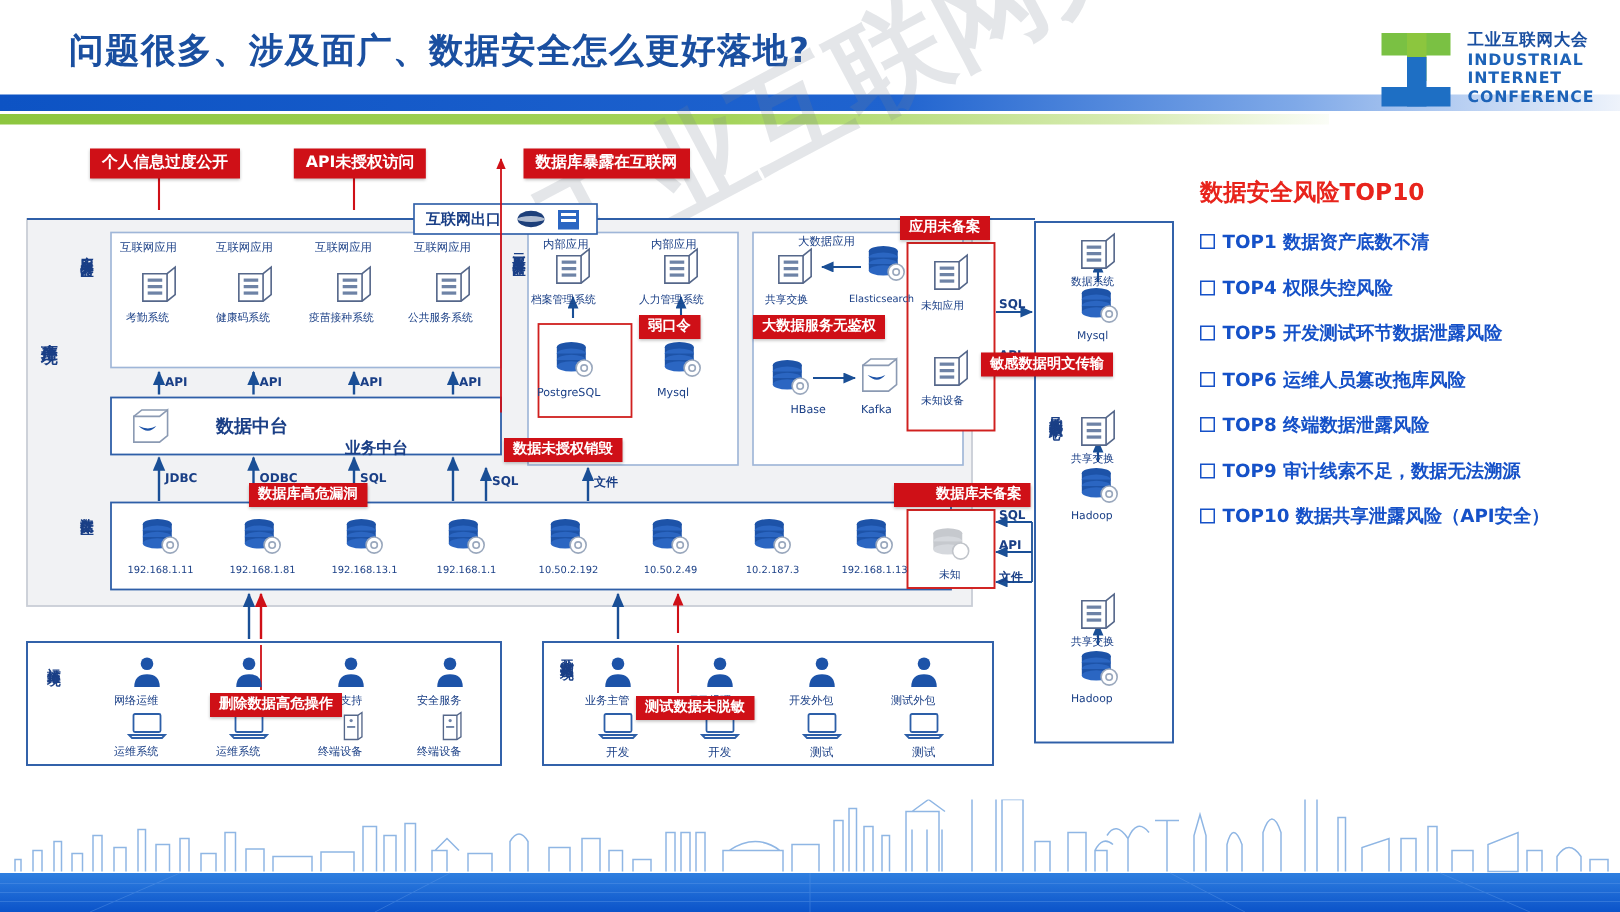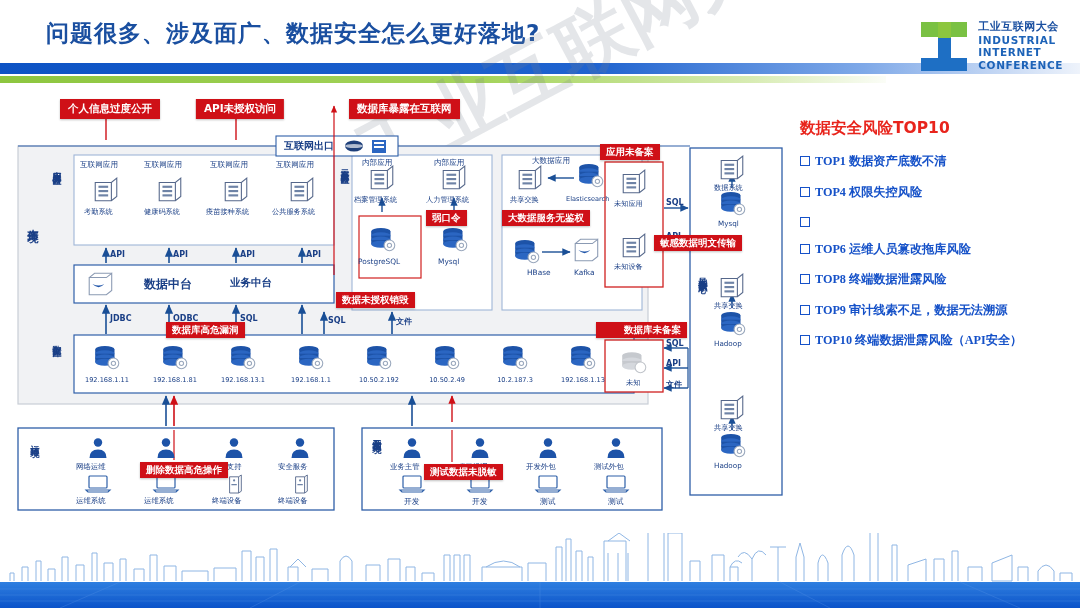--- a/index.html
+++ b/index.html
@@ -40,21 +40,21 @@
     transform:rotate(-28deg);transform-origin:left top;white-space:nowrap;
     pointer-events:none;user-select:none;
   }
   
   .skyline{position:absolute;left:0;bottom:0;width:1080px;height:75px;}
   
   .risk-panel{position:absolute;left:800px;top:118px;width:270px;}
   .risk-title{font-size:15.5px;font-weight:bold;color:#e8241c;margin-bottom:14px;}
   .risk-item{
     font-size:12.2px;font-weight:bold;color:#1551c8;
-    margin-bottom:13.5px;white-space:nowrap;display:flex;gap:5px;align-items:flex-start;font-family:Liberation Serif, serif;
+    margin-bottom:13.5px;white-space:nowrap;display:flex;gap:5px;align-items:flex-start;
   }
   .risk-box{
     display:inline-block;width:8px;height:8px;border:1.6px solid #1551c8;
     margin-top:3px;flex:0 0 auto;
   }
   
   .diagram{position:absolute;left:14px;top:100px;width:780px;height:425px;}
   .diagram svg{position:absolute;left:0;top:0;}
   .dg-lbl{position:absolute;color:#1a3f86;white-space:nowrap;}
   
@@ -105,36 +105,37 @@
   <div class="risk-item">
     <span class="risk-box"></span>
     <span>TOP1 数据资产底数不清</span>
   </div>
   <div class="risk-item">
     <span class="risk-box"></span>
     <span>TOP4 权限失控风险</span>
   </div>
   <div class="risk-item">
     <span class="risk-box"></span>
+    <span>TOP5 开发测试环节数据泄露风险</span>
   </div>
   <div class="risk-item">
     <span class="risk-box"></span>
     <span>TOP6 运维人员篡改拖库风险</span>
   </div>
   <div class="risk-item">
     <span class="risk-box"></span>
     <span>TOP8 终端数据泄露风险</span>
   </div>
   <div class="risk-item">
     <span class="risk-box"></span>
     <span>TOP9 审计线索不足，数据无法溯源</span>
   </div>
   <div class="risk-item">
     <span class="risk-box"></span>
-    <span>TOP10 终端数据泄露风险（API安全）</span>
+    <span>TOP10 数据共享泄露风险（API安全）</span>
   </div>
 </div>
 
 <div class="diagram">
 
   <svg width="780" height="425">
     <defs>
       <marker id="ab" markerWidth="7" markerHeight="7" refX="5.5" refY="2.6" orient="auto">
         <path d="M0,0 L6,2.6 L0,5.2 z" fill="#1a4f96"></path>
       </marker>
@@ -352,21 +353,21 @@
   <div class="dg-lbl" style="left:130px;top:107px;font-size:7.2px;">健康码系统</div>
   <div class="dg-lbl" style="left:192px;top:107px;font-size:7.2px;">疫苗接种系统</div>
   <div class="dg-lbl" style="left:258px;top:107px;font-size:7.2px;">公共服务系统</div>
 
   <div class="flow" style="left:96px;top:150px;">API</div>
   <div class="flow" style="left:159px;top:150px;">API</div>
   <div class="flow" style="left:226px;top:150px;">API</div>
   <div class="flow" style="left:292px;top:150px;">API</div>
 
   <div class="hlabel" style="left:130px;top:176px;font-size:12px;">数据中台</div>
-  <div class="hlabel" style="left:216px;top:176px;font-size:10.5px;">业务中台</div>
+  <div class="hlabel" style="left:216px;top:192px;font-size:10.5px;">业务中台</div>
 
   <div class="flow" style="left:96px;top:214px;">JDBC</div>
   <div class="flow" style="left:159px;top:214px;">ODBC</div>
   <div class="flow" style="left:226px;top:214px;">SQL</div>
   <div class="flow" style="left:314px;top:216px;">SQL</div>
   <div class="flow" style="left:382px;top:216px;">文件</div>
 
   <div class="ip" style="left:63px;top:276px;">192.168.1.11</div>
   <div class="ip" style="left:131px;top:276px;">192.168.1.81</div>
   <div class="ip" style="left:199px;top:276px;">192.168.13.1</div>

